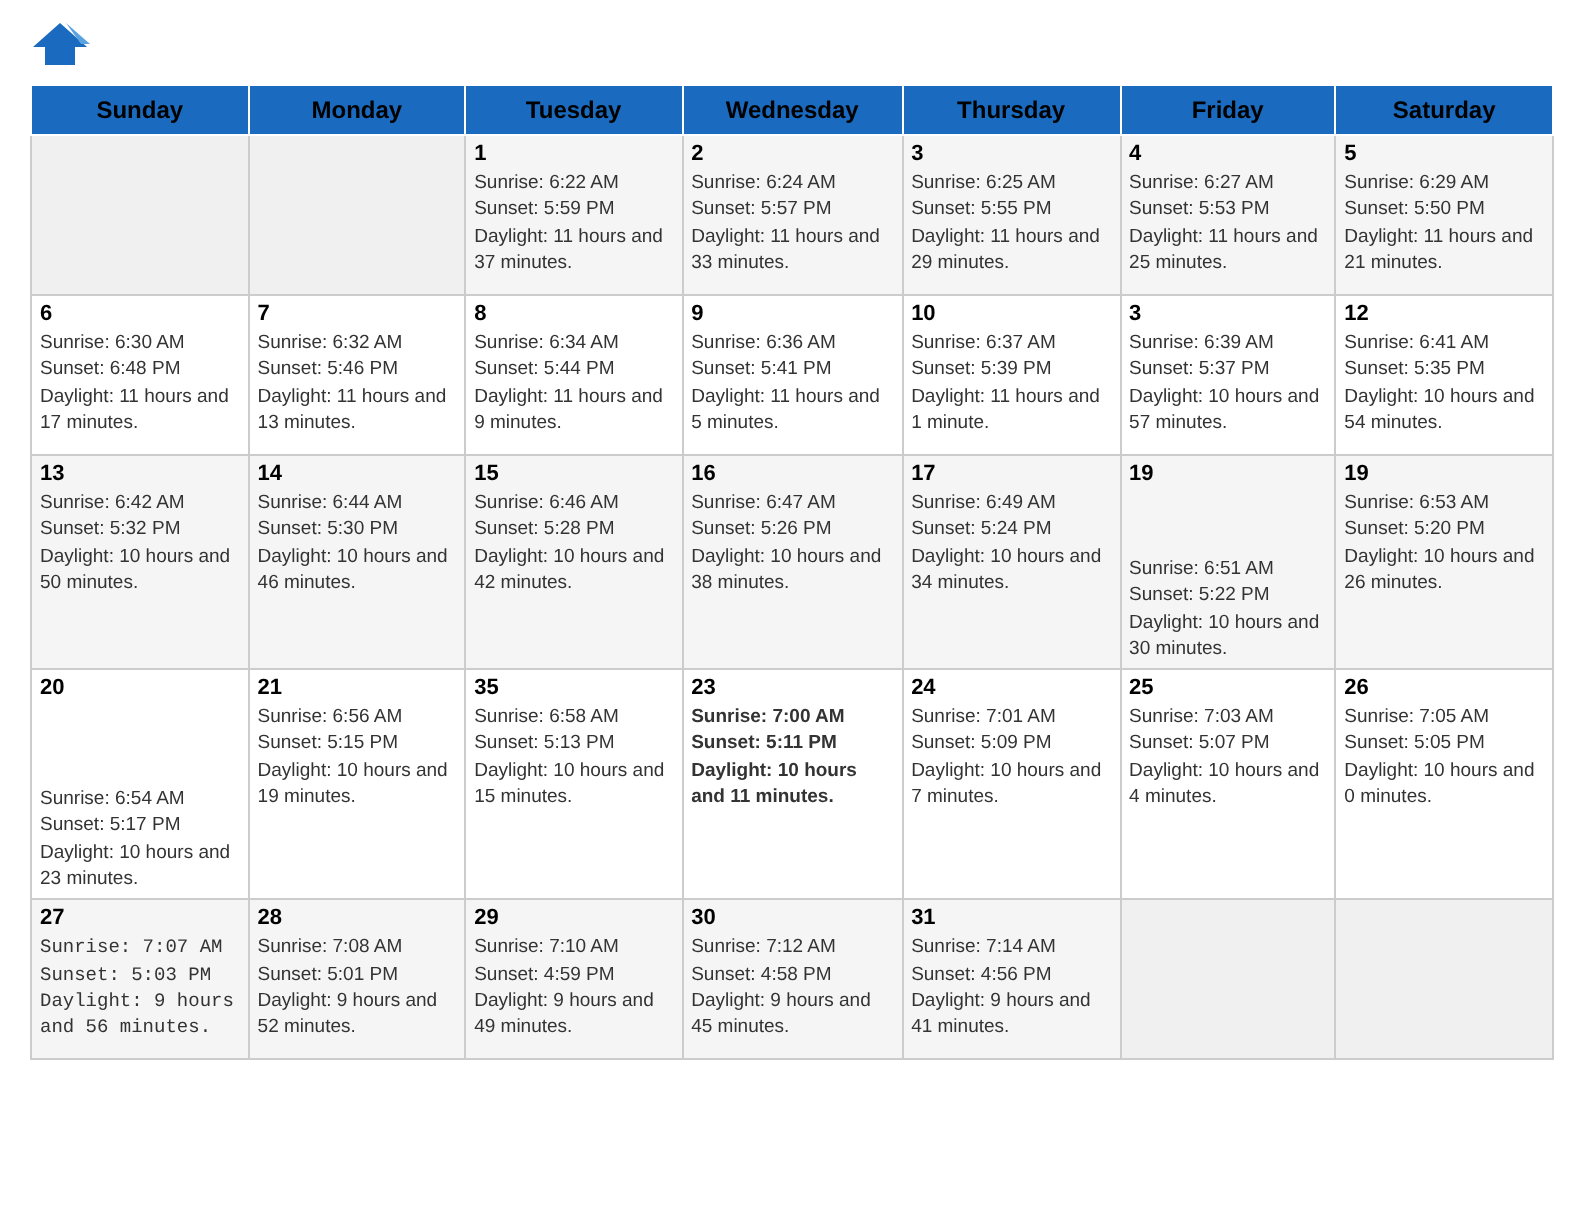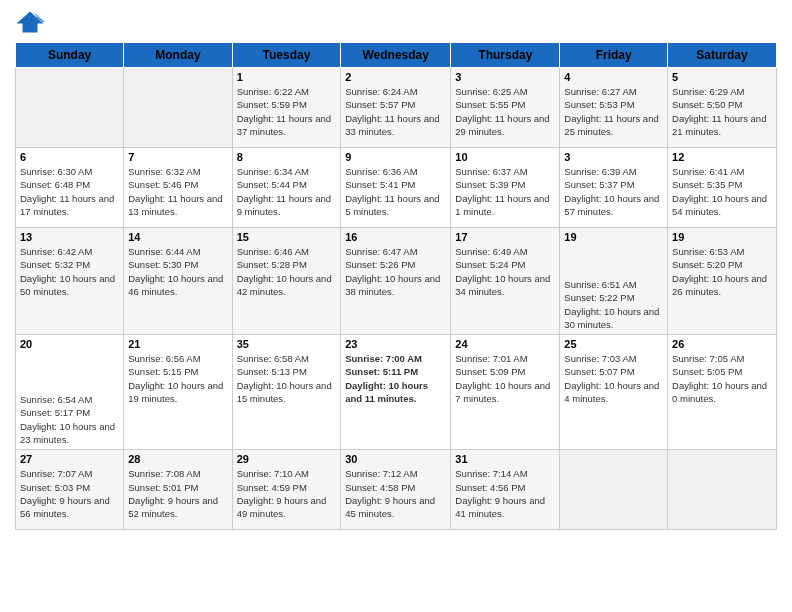--- a/index.html
+++ b/index.html
@@ -276,21 +276,21 @@
           <td>
             <div class="day-num">26</div>
             <div class="day-info" style="white-space: pre-line;">Sunrise: 7:05 AM
 Sunset: 5:05 PM
 Daylight: 10 hours and 0 minutes.</div>
           </td>
         </tr>
         <tr>
           <td>
             <div class="day-num">27</div>
-            <div class="day-info" style="white-space: pre-line;">Sunrise: 7:07 AM
+            <div class="day-info" style="white-space: pre-line; font-family: Liberation Mono, monospace;">Sunrise: 7:07 AM
 Sunset: 5:03 PM
 Daylight: 9 hours and 56 minutes.</div>
           </td>
           <td>
             <div class="day-num">28</div>
             <div class="day-info" style="white-space: pre-line;">Sunrise: 7:08 AM
 Sunset: 5:01 PM
 Daylight: 9 hours and 52 minutes.</div>
           </td>
           <td>

